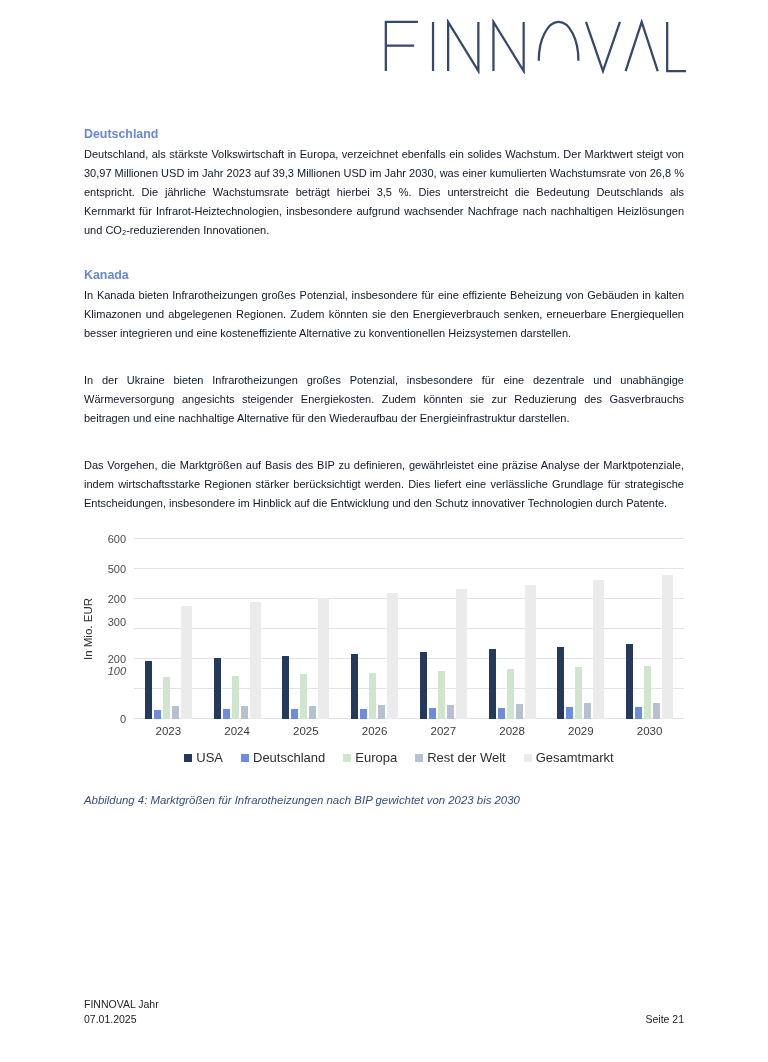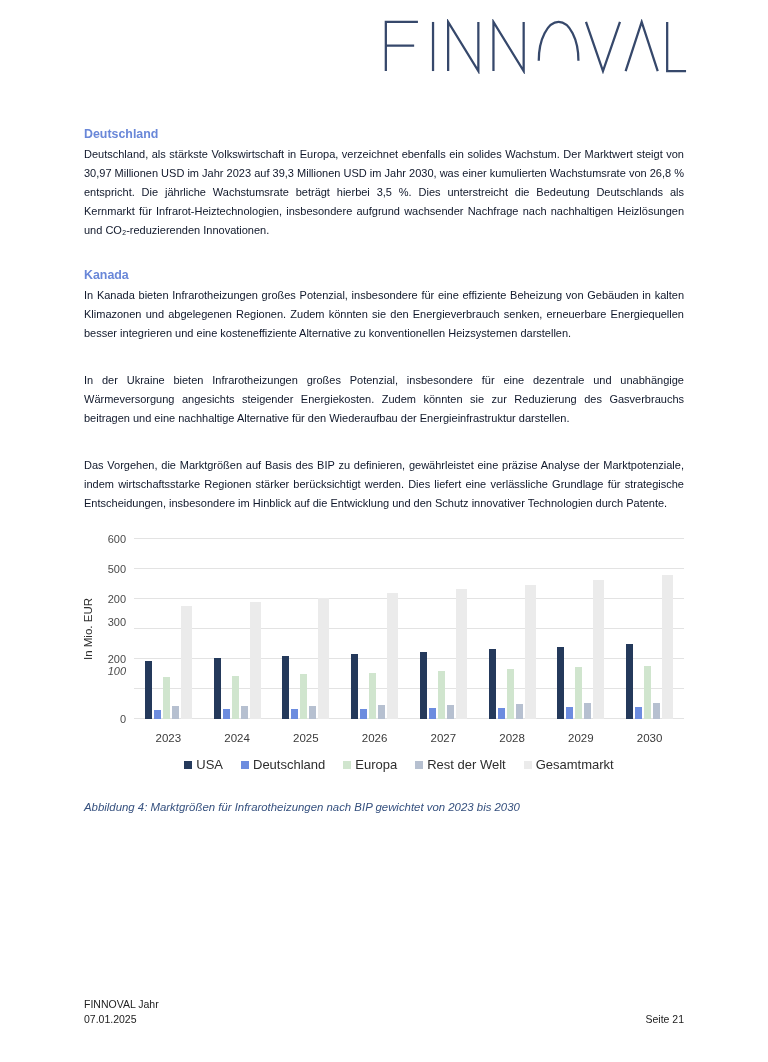--- a/index.html
+++ b/index.html
@@ -26,21 +26,21 @@
   .y-axis-title span{position:absolute;left:-2px;top:50%;transform:rotate(-90deg) translateX(-50%);
       transform-origin:left top;white-space:nowrap;font-size:11.5px;color:#2e2e2e;}
   .yticks{width:34px;position:relative;font-size:11px;color:#4a4a4a;}
   .ytick{position:absolute;right:8px;transform:translateY(50%);}
   .plot{position:relative;flex:1;height:180px;}
   .gridline{position:absolute;left:0;right:0;height:1px;background:var(--grid,#e3e3e3);}
   .groups{position:absolute;left:0;right:0;top:0;bottom:0;display:flex;}
   .group{flex:1;display:flex;align-items:flex-end;justify-content:center;gap:2px;}
   .bar{width:7px;}
   .bar.wide{width:11px;}
-  .xlabels{display:flex;margin-left:50px;margin-top:13px;}
+  .xlabels{display:flex;margin-left:50px;margin-top:6px;}
   .xlabel{flex:1;text-align:center;font-size:11.5px;color:#3a3a3a;}
   .legend{display:flex;justify-content:center;gap:18px;margin-top:13px;padding-left:30px;}
   .legend-item{display:flex;align-items:center;gap:4px;font-size:13px;color:#2e2e2e;}
   .legend-swatch{width:8px;height:8px;display:inline-block;}
 
   .caption{margin-top:29px;font-size:11.4px;font-style:italic;color:var(--caption,#35507e);}
 
   
   .footer{position:absolute;left:84px;right:84px;top:997px;display:flex;justify-content:space-between;
           align-items:flex-end;font-size:10.5px;line-height:15px;color:#222;}

